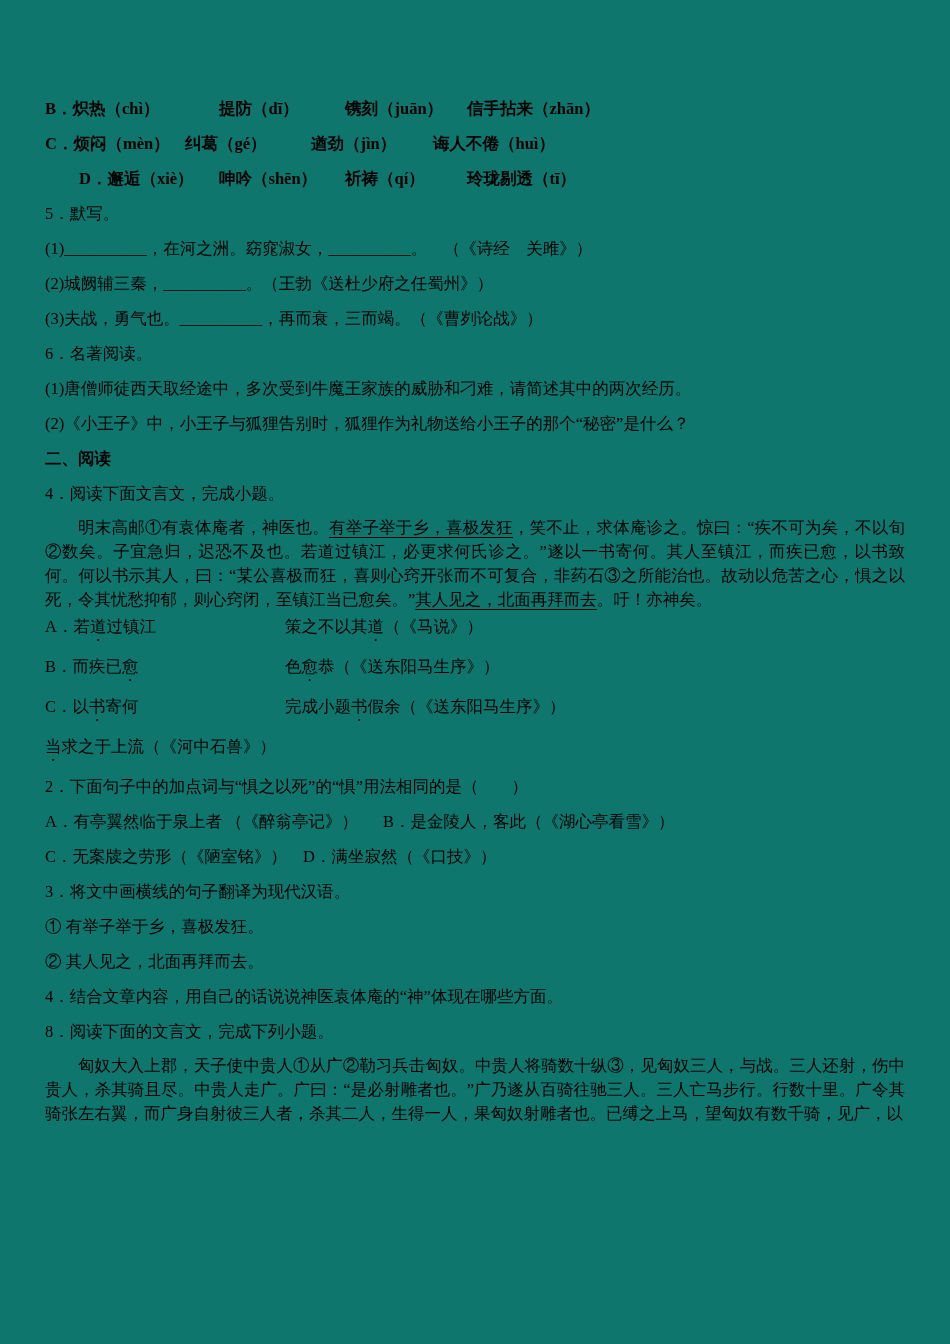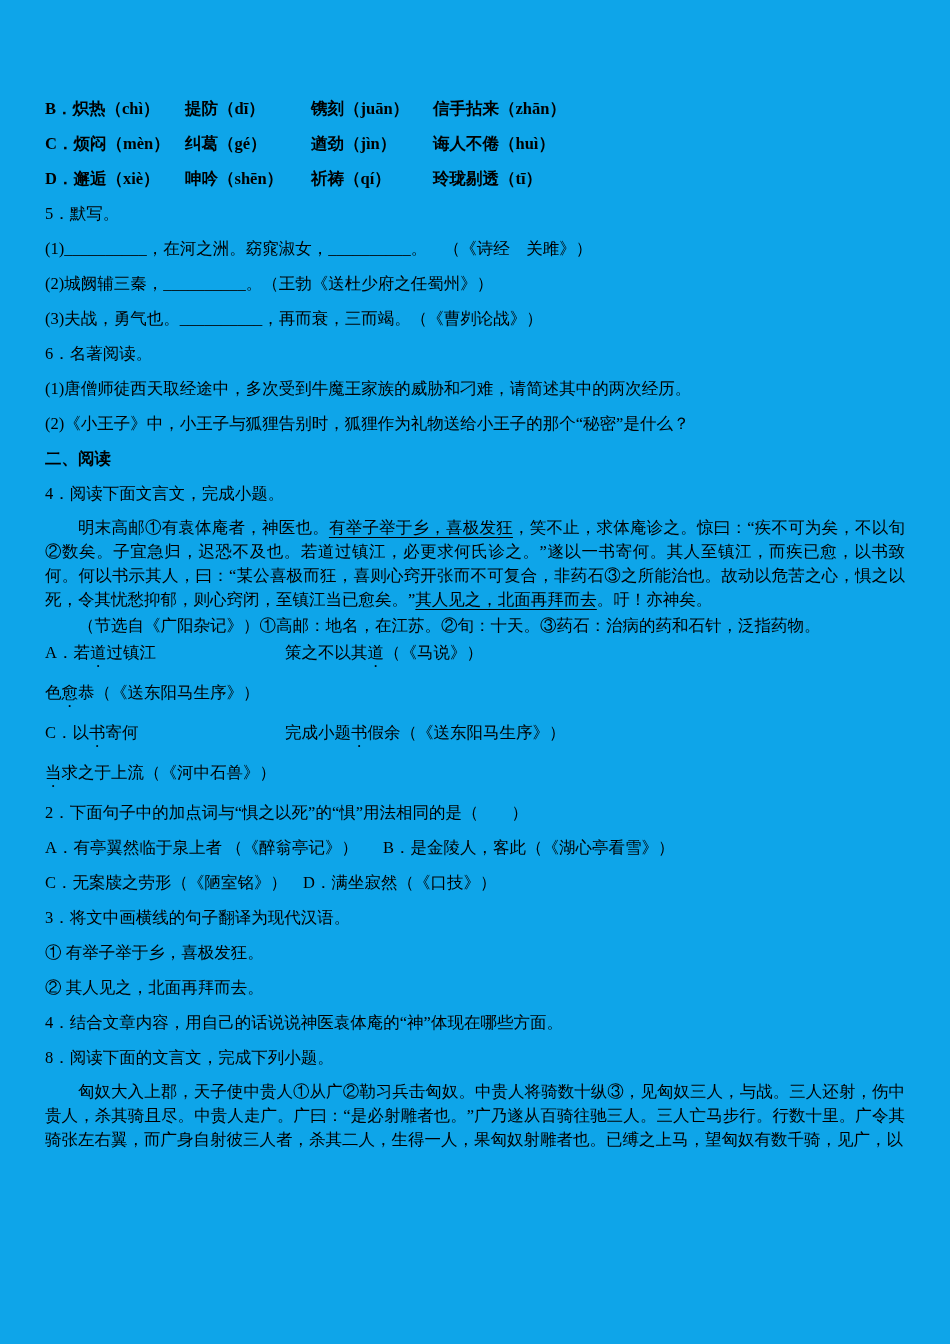--- a/index.html
+++ b/index.html
@@ -1,21 +1,21 @@
 <!DOCTYPE html>
 <html><head>
 <meta charset="utf-8">
 <style>
   * { box-sizing: border-box; }
   html, body { margin: 0; padding: 0; background: #ffffff; }
   .page {
     width: 950px;
     min-height: 1344px;
     margin: 0 auto;
-    background: #0ea5e9;
+    background: #0f766e;
     color: #000000;
     padding: 96px 45px 40px 45px;
     font-family: "Liberation Serif", "DejaVu Serif", serif;
     font-size: 16.5px;
   }
   .blk { margin: 0; }
   .line {
     line-height: 26px;
     margin-bottom: 9px;
     white-space: pre-wrap;
@@ -45,52 +45,52 @@
     text-emphasis-position: under right;
   }
 </style>
 </head>
 <body>
 
 <div class="page">
   <div>
       <div class="blk cols bold">
         <span class="cell" style="width: 140px;"><span class="seg">B．炽热（chì）</span></span>
-        <span class="cell" style="width: 126px;"><span class="seg">提防（dī）</span></span>
+        <span class="cell" style="width: 126px; margin-left: 34px;"><span class="seg">提防（dī）</span></span>
         <span class="cell" style="width: 122px;"><span class="seg">镌刻（juān）</span></span>
         <span class="cell"><span class="seg">信手拈来（zhān）</span></span>
       </div>
       <div class="blk cols bold">
         <span class="cell" style="width: 140px;"><span class="seg">C．烦闷（mèn）</span></span>
         <span class="cell" style="width: 126px;"><span class="seg">纠葛（gé）</span></span>
         <span class="cell" style="width: 122px;"><span class="seg">遒劲（jìn）</span></span>
         <span class="cell"><span class="seg">诲人不倦（huì）</span></span>
       </div>
       <div class="blk cols bold">
-        <span class="cell" style="width: 140px;"><span class="seg">D．邂逅（xiè）</span></span>
+        <span class="cell" style="width: 140px; margin-left: 34px;"><span class="seg">D．邂逅（xiè）</span></span>
         <span class="cell" style="width: 126px;"><span class="seg">呻吟（shēn）</span></span>
         <span class="cell" style="width: 122px;"><span class="seg">祈祷（qí）</span></span>
         <span class="cell"><span class="seg">玲珑剔透（tī）</span></span>
       </div>
       <div class="blk line"><span class="seg">5．默写。</span></div>
       <div class="blk line"><span class="seg">(1)__________，在河之洲。窈窕淑女，__________。　（《诗经　关雎》）</span></div>
       <div class="blk line"><span class="seg">(2)城阙辅三秦，__________。（王勃《送杜少府之任蜀州》）</span></div>
       <div class="blk line"><span class="seg">(3)夫战，勇气也。__________，再而衰，三而竭。（《曹刿论战》）</span></div>
       <div class="blk line"><span class="seg">6．名著阅读。</span></div>
       <div class="blk line"><span class="seg">(1)唐僧师徒西天取经途中，多次受到牛魔王家族的威胁和刁难，请简述其中的两次经历。</span></div>
       <div class="blk line"><span class="seg">(2)《小王子》中，小王子与狐狸告别时，狐狸作为礼物送给小王子的那个“秘密”是什么？</span></div>
       <div class="blk line bold"><span class="seg">二、阅读</span></div>
       <div class="blk line"><span class="seg">4．阅读下面文言文，完成小题。</span></div>
       <div class="blk para"><span class="seg">明末高邮①有袁体庵者，神医也。</span><span class="seg u">有举子举于乡，喜极发狂</span><span class="seg">，笑不止，求体庵诊之。惊曰：“疾不可为矣，不以旬②数矣。子宜急归，迟恐不及也。若道过镇江，必更求何氏诊之。”遂以一书寄何。其人至镇江，而疾已愈，以书致何。何以书示其人，曰：“某公喜极而狂，喜则心窍开张而不可复合，非药石③之所能治也。故动以危苦之心，惧之以死，令其忧愁抑郁，则心窍闭，至镇江当已愈矣。”</span><span class="seg u">其人见之，北面再拜而去</span><span class="seg">。吁！亦神矣。</span></div>
-      <div class="blk para"><span class="seg">（节选自《广阳杂记》）①高邮：地名，在江苏。②旬：十天。③药石：治病的药和石针，泛指药物。</span></div>
       <div class="blk cols">
         <span class="cell" style="width: 240px;"><span class="seg">A．若</span><span class="seg d">道</span><span class="seg">过镇江</span></span>
         <span class="cell"><span class="seg">策之不以其</span><span class="seg d">道</span><span class="seg">（《马说》）</span></span>
       </div>
       <div class="blk cols">
+        <span class="cell" style="width: 240px;"><span class="seg">B．而疾已</span><span class="seg d">愈</span></span>
         <span class="cell"><span class="seg">色</span><span class="seg d">愈</span><span class="seg">恭（《送东阳马生序》）</span></span>
       </div>
       <div class="blk cols">
         <span class="cell" style="width: 240px;"><span class="seg">C．以</span><span class="seg d">书</span><span class="seg">寄何</span></span>
         <span class="cell"><span class="seg">完成小题</span><span class="seg d">书</span><span class="seg">假余（《送东阳马生序》）</span></span>
       </div>
       <div class="blk cols">
         <span class="cell"><span class="seg d">当</span><span class="seg">求之于上流（《河中石兽》）</span></span>
       </div>
       <div class="blk line"><span class="seg">2．下面句子中的加点词与“惧之以死”的“惧”用法相同的是（　　）</span></div>

